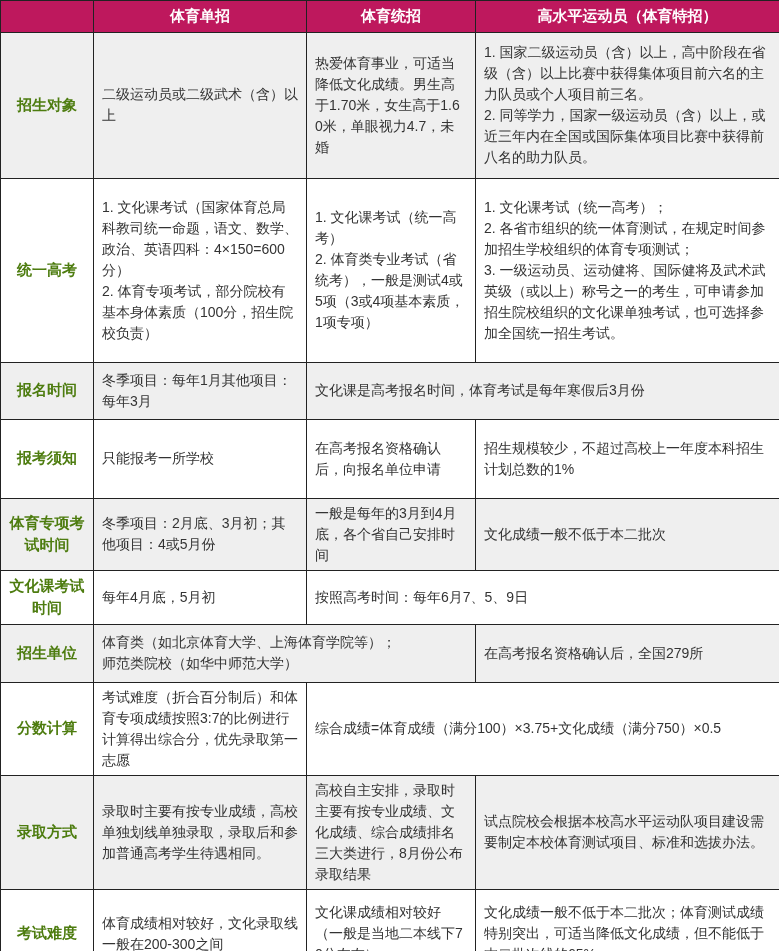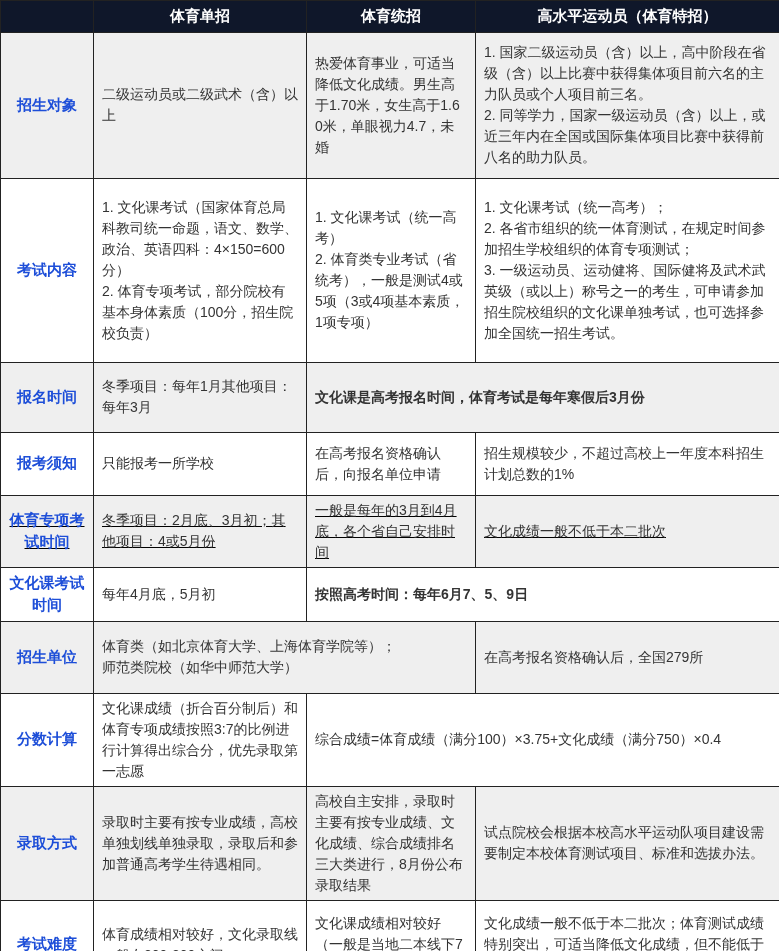--- a/index.html
+++ b/index.html
@@ -25,49 +25,49 @@
     line-height: 1.5;
     color: #333333;
     vertical-align: middle;
     text-align: left;
     white-space: pre-line;
     word-break: break-all;
     overflow: hidden;
   }
   
   table.cmp thead th {
-    background: #0f172a;
+    background: #be185d;
     color: #ffffff;
     font-weight: bold;
     font-size: 15px;
     text-align: center;
     height: 28px;
     padding: 4px 4px;
     margin-top: 41px;
   }
   
   table.cmp tbody th.rowlabel {
     font-weight: bold;
-    color: #1d4ed8;
+    color: #4d7c0f;
     font-size: 15px;
     text-align: center;
     padding: 4px 3px;
   }
   
   tr.alt td, tr.alt th.rowlabel { background: #efefef; }
   tr.plain td, tr.plain th.rowlabel { background: #ffffff; }
-  td.center { text-align: center; font-weight: bold; }
+  td.center { text-align: center; }
   
   tr.r0 { height: 146px; }
   tr.r1 { height: 184px; }
-  tr.r2 { height: 70px; }
-  tr.r3 { height: 63px; }
-  tr.r4 { height: 62px; text-decoration: underline; }
+  tr.r2 { height: 57px; }
+  tr.r3 { height: 79px; }
+  tr.r4 { height: 62px; }
   tr.r5 { height: 48px; }
-  tr.r6 { height: 72px; }
+  tr.r6 { height: 58px; }
   tr.r7 { height: 91px; }
   tr.r8 { height: 110px; }
   tr.r9 { height: 89px; }
 </style>
 </head>
 <body>
 
 <div class="table-wrap">
   <table class="cmp">
     <colgroup>
@@ -86,21 +86,21 @@
     </thead>
     <tbody>
       <tr class="r0 alt">
         <th class="rowlabel">招生对象</th>
         <td>二级运动员或二级武术（含）以上</td>
         <td>热爱体育事业，可适当降低文化成绩。男生高于1.70米，女生高于1.60米，单眼视力4.7，未婚</td>
         <td>1. 国家二级运动员（含）以上，高中阶段在省级（含）以上比赛中获得集体项目前六名的主力队员或个人项目前三名。
 2. 同等学力，国家一级运动员（含）以上，或近三年内在全国或国际集体项目比赛中获得前八名的助力队员。</td>
       </tr>
       <tr class="r1 plain">
-        <th class="rowlabel">考试内容</th>
+        <th class="rowlabel">统一高考</th>
         <td>1. 文化课考试（国家体育总局科教司统一命题，语文、数学、政治、英语四科：4×150=600分）
 2. 体育专项考试，部分院校有基本身体素质（100分，招生院校负责）</td>
         <td>1. 文化课考试（统一高考）
 2. 体育类专业考试（省统考），一般是测试4或5项（3或4项基本素质，1项专项）</td>
         <td>1. 文化课考试（统一高考）；
 2. 各省市组织的统一体育测试，在规定时间参加招生学校组织的体育专项测试；
 3. 一级运动员、运动健将、国际健将及武术武英级（或以上）称号之一的考生，可申请参加招生院校组织的文化课单独考试，也可选择参加全国统一招生考试。</td>
       </tr>
       <tr class="r2 alt">
         <th class="rowlabel">报名时间</th>
@@ -125,22 +125,22 @@
         <td class="center" colspan="2">按照高考时间：每年6月7、5、9日</td>
       </tr>
       <tr class="r6 alt">
         <th class="rowlabel">招生单位</th>
         <td colspan="2">体育类（如北京体育大学、上海体育学院等）；
 师范类院校（如华中师范大学）</td>
         <td>在高考报名资格确认后，全国279所</td>
       </tr>
       <tr class="r7 plain">
         <th class="rowlabel">分数计算</th>
-        <td>文化课成绩（折合百分制后）和体育专项成绩按照3:7的比例进行计算得出综合分，优先录取第一志愿</td>
-        <td colspan="2">综合成绩=体育成绩（满分100）×3.75+文化成绩（满分750）×0.4</td>
+        <td>考试难度（折合百分制后）和体育专项成绩按照3:7的比例进行计算得出综合分，优先录取第一志愿</td>
+        <td colspan="2">综合成绩=体育成绩（满分100）×3.75+文化成绩（满分750）×0.5</td>
       </tr>
       <tr class="r8 alt">
         <th class="rowlabel">录取方式</th>
         <td>录取时主要有按专业成绩，高校单独划线单独录取，录取后和参加普通高考学生待遇相同。</td>
         <td>高校自主安排，录取时主要有按专业成绩、文化成绩、综合成绩排名三大类进行，8月份公布录取结果</td>
         <td>试点院校会根据本校高水平运动队项目建设需要制定本校体育测试项目、标准和选拔办法。</td>
       </tr>
       <tr class="r9 plain">
         <th class="rowlabel">考试难度</th>
         <td>体育成绩相对较好，文化录取线一般在200-300之间</td>

